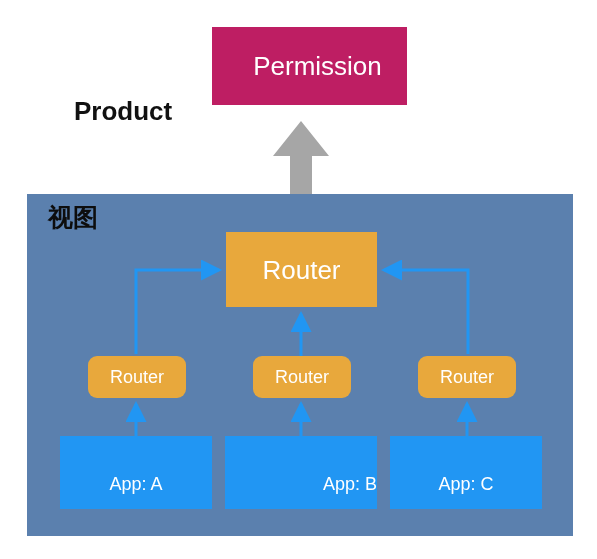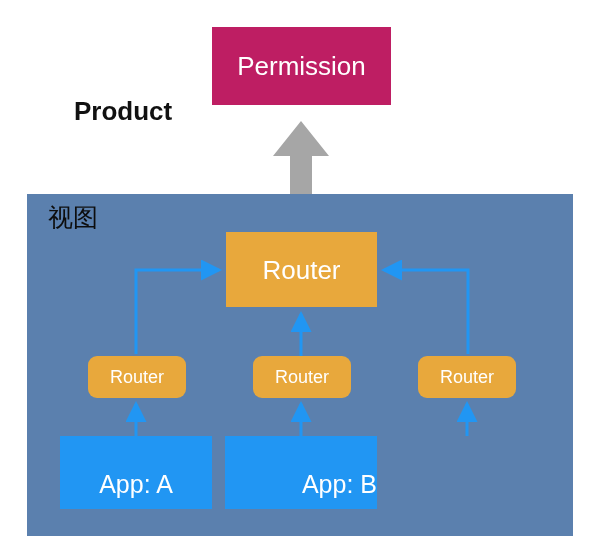--- a/index.html
+++ b/index.html
@@ -22,20 +22,21 @@
   .permission-box {
     position: absolute;
     left: 212px;
     top: 27px;
     width: 179px;
     height: 78px;
     background: #be1e63;
     display: flex;
     align-items: center;
     justify-content: center;
+    padding-left: 16px;
   }
   .permission-label {
     color: #ffffff;
     font-size: 26px;
     font-family: "Liberation Sans", sans-serif;
     letter-spacing: 0px;
     line-height: 1;
   }
 
   
@@ -69,21 +70,21 @@
     width: 546px;
     height: 342px;
     background: #5b80ae;
   }
   .view-label {
     position: absolute;
     left: 48px;
     top: 202px;
     color: #0d0d0d;
     font-size: 25px;
-    font-weight: normal;
+    font-weight: bold;
     font-family: "Liberation Sans", "DejaVu Sans", sans-serif;
     line-height: 1.2;
     white-space: nowrap;
   }
 
   
   .router-main {
     position: absolute;
     left: 226px;
     top: 232px;
@@ -132,21 +133,21 @@
     background: #2196f3;
     display: flex;
     align-items: center;
     justify-content: center;
   }
   .app-box.col-a { left: 60px; }
   .app-box.col-b { left: 225px; justify-content: flex-end; }
   .app-box.col-c { left: 390px; }
   .app-label {
     color: #ffffff;
-    font-size: 25px;
+    font-size: 18px;
     font-family: "Liberation Sans", sans-serif;
     line-height: 1;
     margin-top: 23px;
   }
 
   
   .connectors {
     position: absolute;
     left: 0;
     top: 0;
@@ -212,14 +213,17 @@
   <div class="router-small col-c">
     <span class="router-small-label">Router</span>
   </div>
 
   <div class="app-box col-a">
     <span class="app-label">App: A</span>
   </div>
   <div class="app-box col-b">
     <span class="app-label">App: B</span>
   </div>
+  <div class="app-box col-c">
+    <span class="app-label">App: C</span>
+  </div>
 
 </div>
 
 </body></html>

